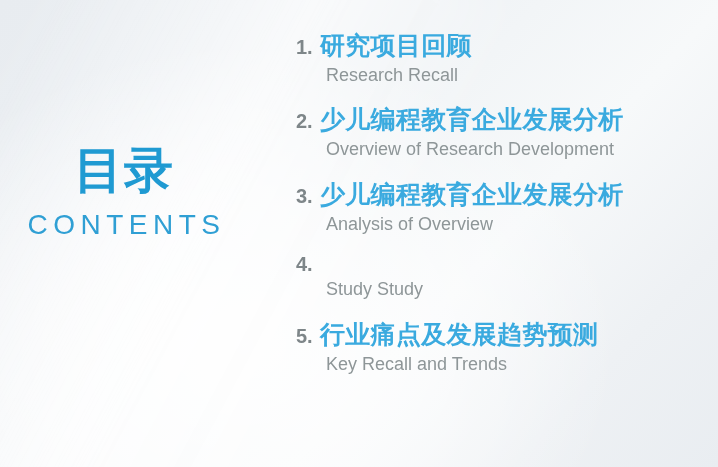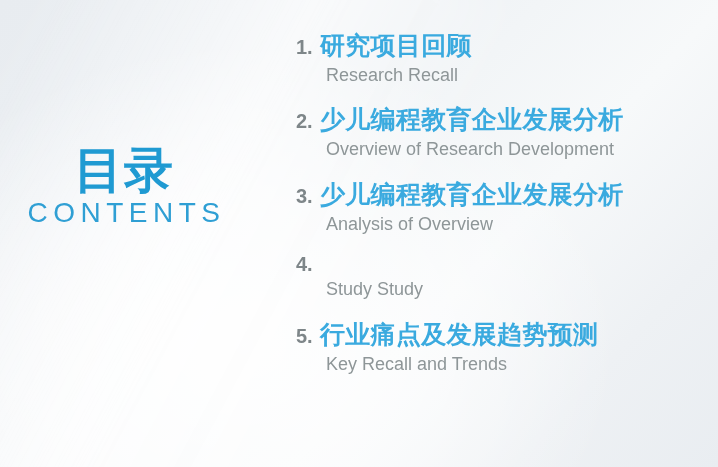--- a/index.html
+++ b/index.html
@@ -61,21 +61,21 @@
   #title-cn {
     font-family: "DejaVu Sans", "Liberation Sans", sans-serif;
     font-size: 49px;
     font-weight: 700;
     line-height: 1.04;
     color: #1f9ad2;
     letter-spacing: 1px;
     text-align: center;
   }
   #title-en {
-    margin-top: 1px;
+    margin-top: 13px;
     font-size: 28px;
     font-weight: 400;
     line-height: 1.1;
     color: #2f9fd4;
     letter-spacing: 5.5px;
     padding-left: 5px;
   }
 
   
   #toc {

